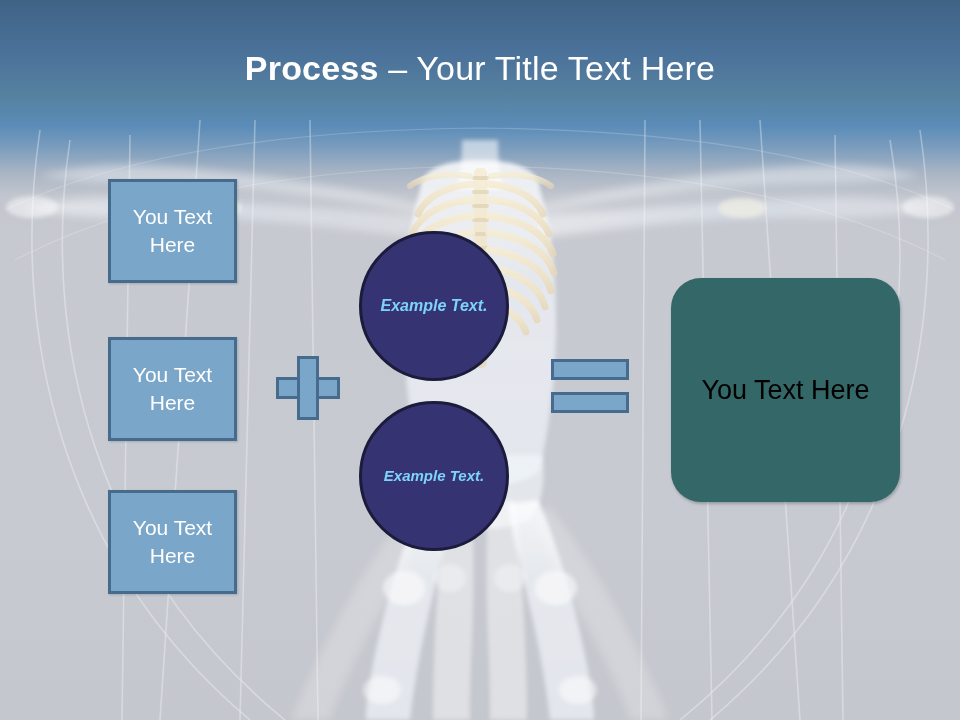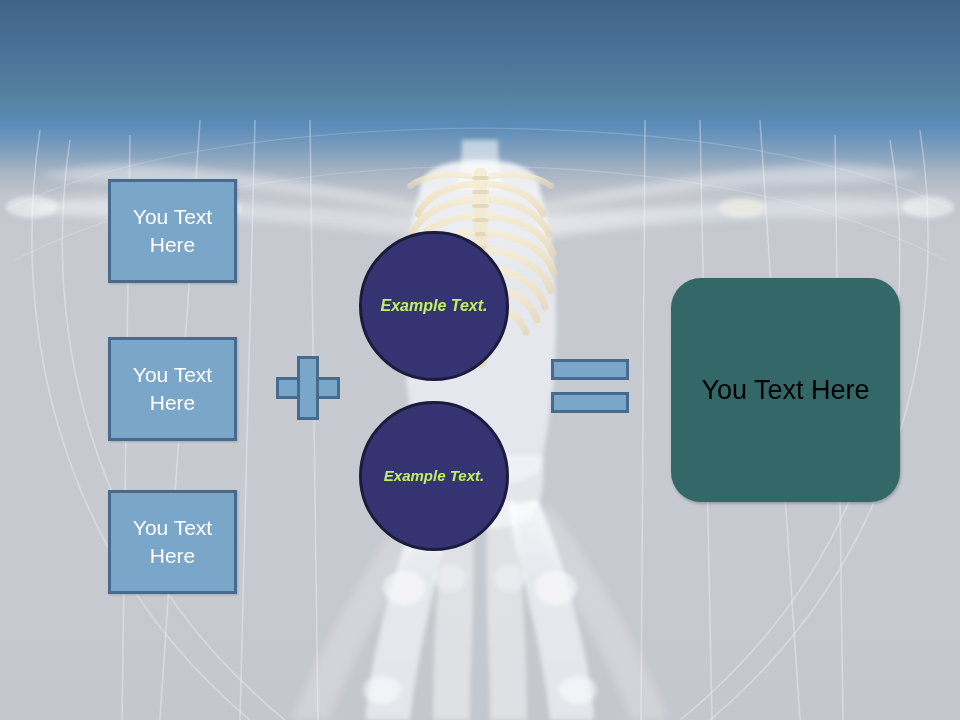--- a/index.html
+++ b/index.html
@@ -112,21 +112,21 @@
 
   
   .circle {
     position: absolute;
     width: 150px;
     height: 150px;
     border-radius: 50%;
     background: #363372;
     border: 3px solid #1b1b3c;
     box-sizing: border-box;
-    color: #bef264;
+    color: #7dd3fc;
     font-weight: bold;
     font-style: italic;
     display: flex;
     align-items: center;
     justify-content: center;
     text-align: center;
     line-height: 24px;
   }
   #circle1 { left: 359px; top: 231px; font-size: 16px; }
   #circle2 { left: 359px; top: 401px; font-size: 15px; }
@@ -317,20 +317,23 @@
     </g>
 
     <g filter="url(#softer)" opacity=".55">
       <path d="M 412 505 C 380 545, 340 610, 312 672 C 300 698, 294 712, 292 720
                L 330 720 C 336 702, 350 668, 372 628 C 394 588, 416 548, 428 518 Z" fill="#ffffff" opacity=".40"></path>
       <path d="M 548 505 C 580 545, 620 610, 648 672 C 660 698, 666 712, 668 720
                L 630 720 C 624 702, 610 668, 588 628 C 566 588, 544 548, 532 518 Z" fill="#ffffff" opacity=".40"></path>
     </g>
   </svg>
 
+  <div class="title">
+    <span class="b">Process</span><span class="n"> – Your Title Text Here</span>
+  </div>
 
   <div class="inbox" id="inbox1">
     <span>You Text Here</span>
   </div>
   <div class="inbox" id="inbox2">
     <span>You Text Here</span>
   </div>
   <div class="inbox" id="inbox3">
     <span>You Text Here</span>
   </div>

